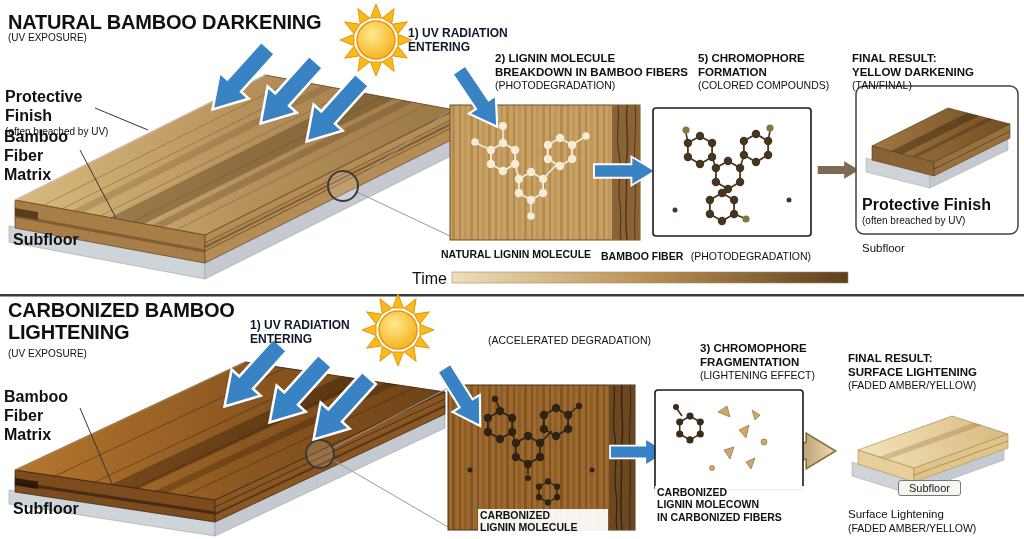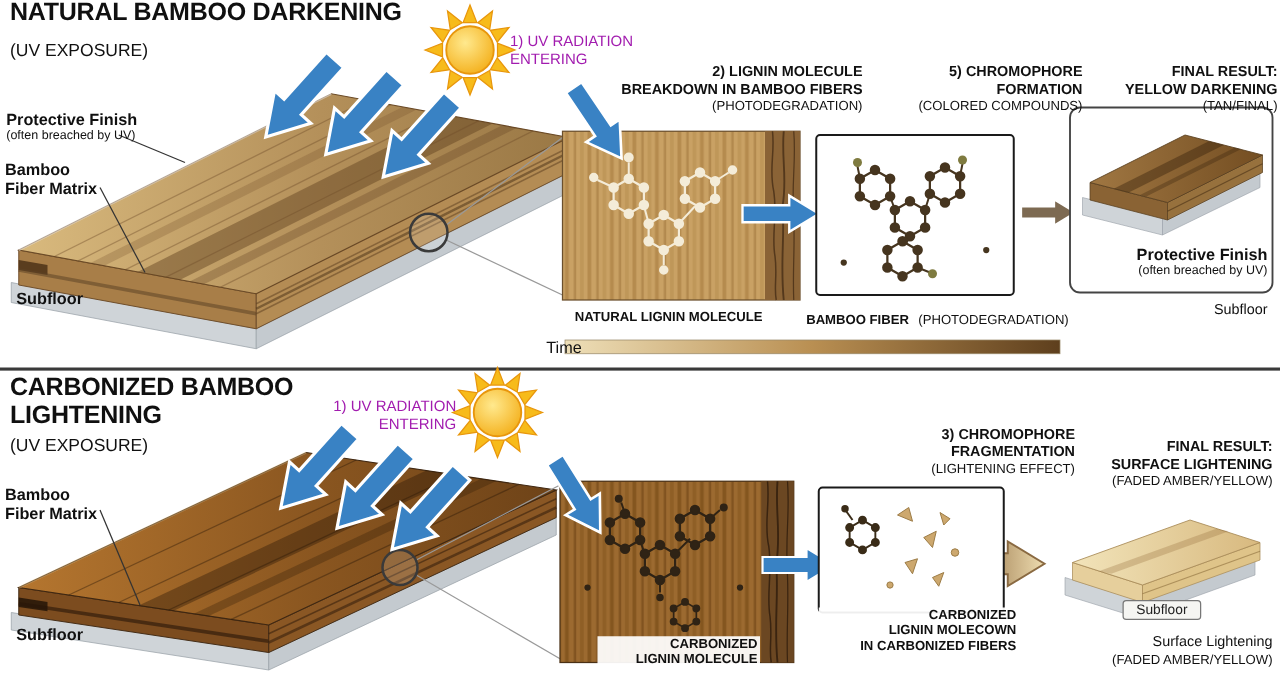--- a/index.html
+++ b/index.html
@@ -1,28 +1,28 @@
 <!DOCTYPE html>
 <html><head>
 <meta charset="utf-8">
 <style>
   *{box-sizing:border-box}
   html,body{margin:0;padding:0;background:#fff;font-family:"Liberation Sans",sans-serif}
   #stage{position:relative;width:1024px;height:539px;overflow:hidden;background:#fff}
   .art{position:absolute;left:0;top:0;width:1024px;height:539px}
   .lbl{position:absolute;color:#101010;line-height:1.18}
   .pre{white-space:pre-line}
-  .c{text-align:right}
+  .c{text-align:left}
   .ttl{font-size:20px;font-weight:800;letter-spacing:-.2px;line-height:1.08}
-  .sub14{font-size:14px}
+  .sub14{font-size:10px}
   .b{font-weight:700}
-  .blue{color:#a21caf;font-weight:400;font-size:12px}
+  .blue{color:#0f172a;font-weight:700;font-size:12px}
   .hdr{font-size:11.5px;font-weight:700}
   .hsub{font-size:10.5px;font-weight:400}
-  .s11{font-size:13px}
+  .s11{font-size:16px}
   .s10{font-size:10px}
   .s115{font-size:11.5px}
   .chip{background:rgba(255,255,255,.93);padding:0 3px;display:inline-block}
   .chipblock{background:rgba(255,255,255,.93);padding:0 2px}
   .badge{position:absolute;background:#f5f5f2;border:1px solid #777;border-radius:3px;padding:1px 10px;font-size:11px;color:#222}
 </style>
 </head>
 <body>
 
 <div id="stage">
@@ -331,21 +331,21 @@
       <polygon points="910,480 1004,446 1004,460 910,494" fill="#c4cacf" stroke="#9aa1a8" stroke-width=".5"></polygon>
       <polygon points="858,450 914,468 914,482 858,464" fill="#e6cf9c" stroke="#a98c58" stroke-width=".6"></polygon>
       <polygon points="914,468 1008,434 1008,448 914,482" fill="#dfc489" stroke="#a98c58" stroke-width=".6"></polygon>
       <line x1="914" y1="475" x2="1008" y2="441" stroke="rgba(140,110,60,.6)" stroke-width="1"></line>
       <polygon points="858,450 952,416 1008,434 914,468" fill="url(#gFinalLight)" stroke="#a98c58" stroke-width=".7"></polygon>
       <polygon points="879,457 973,423 983,425 889,459" fill="rgba(150,110,60,.3)"></polygon>
     </g>
   </g>
 </svg>
 
-<div class="lbl ttl" style="left:8px;top:0;width:340px">NATURAL BAMBOO DARKENING</div>
+<div class="lbl ttl" style="left:8px;top:12px;width:340px">NATURAL BAMBOO DARKENING</div>
 <div class="lbl sub14" style="left:8px;top:32px">(UV EXPOSURE)</div>
 
 <div class="lbl" style="left:5px;top:88px;width:118px">
   <div class="b s11">Protective Finish</div>
   <div class="s10">(often breached by UV)</div>
 </div>
 <div class="lbl b s11" style="left:4px;top:128px;width:85px">Bamboo Fiber Matrix</div>
 <div class="lbl b s11" style="left:13px;top:231px">Subfloor</div>
 
 <div class="lbl blue pre" style="left:408px;top:26px;width:120px">1) UV RADIATION
@@ -374,33 +374,34 @@
 <div class="lbl c" style="left:438px;top:244px;width:175px">
   <span class="chip b" style="font-size:10.5px">NATURAL LIGNIN MOLECULE</span>
 </div>
 
 <div class="lbl c" style="left:862px;top:196px;width:152px">
   <div class="b s11">Protective Finish</div>
   <div class="s10">(often breached by UV)</div>
 </div>
 <div class="lbl c s115" style="left:862px;top:242px;width:152px">Subfloor</div>
 
-<div class="lbl s11" style="left:437px;top:270px;width:28px;text-align:left">Time</div>
+<div class="lbl s11" style="left:412px;top:270px;width:28px;text-align:left">Time</div>
 
 <div class="lbl ttl pre" style="left:8px;top:300px;width:250px">CARBONIZED BAMBOO
 LIGHTENING</div>
 <div class="lbl sub14" style="left:8px;top:348px">(UV EXPOSURE)</div>
 
 <div class="lbl blue pre c" style="left:250px;top:318px;width:115px">1) UV RADIATION
 ENTERING</div>
 
 <div class="lbl b s11" style="left:4px;top:388px;width:85px">Bamboo Fiber Matrix</div>
 <div class="lbl b s11" style="left:13px;top:500px">Subfloor</div>
 
 <div class="lbl c" style="left:488px;top:334px;width:215px">
+  <div class="hsub">(ACCELERATED DEGRADATION)</div>
 </div>
 
 <div class="lbl c" style="left:700px;top:342px;width:160px">
   <div class="hdr">3) CHROMOPHORE FRAGMENTATION</div>
   <div class="hsub">(LIGHTENING EFFECT)</div>
 </div>
 
 <div class="lbl c" style="left:848px;top:352px;width:170px">
   <div class="hdr">FINAL RESULT:</div>
   <div class="hdr">SURFACE LIGHTENING</div>

